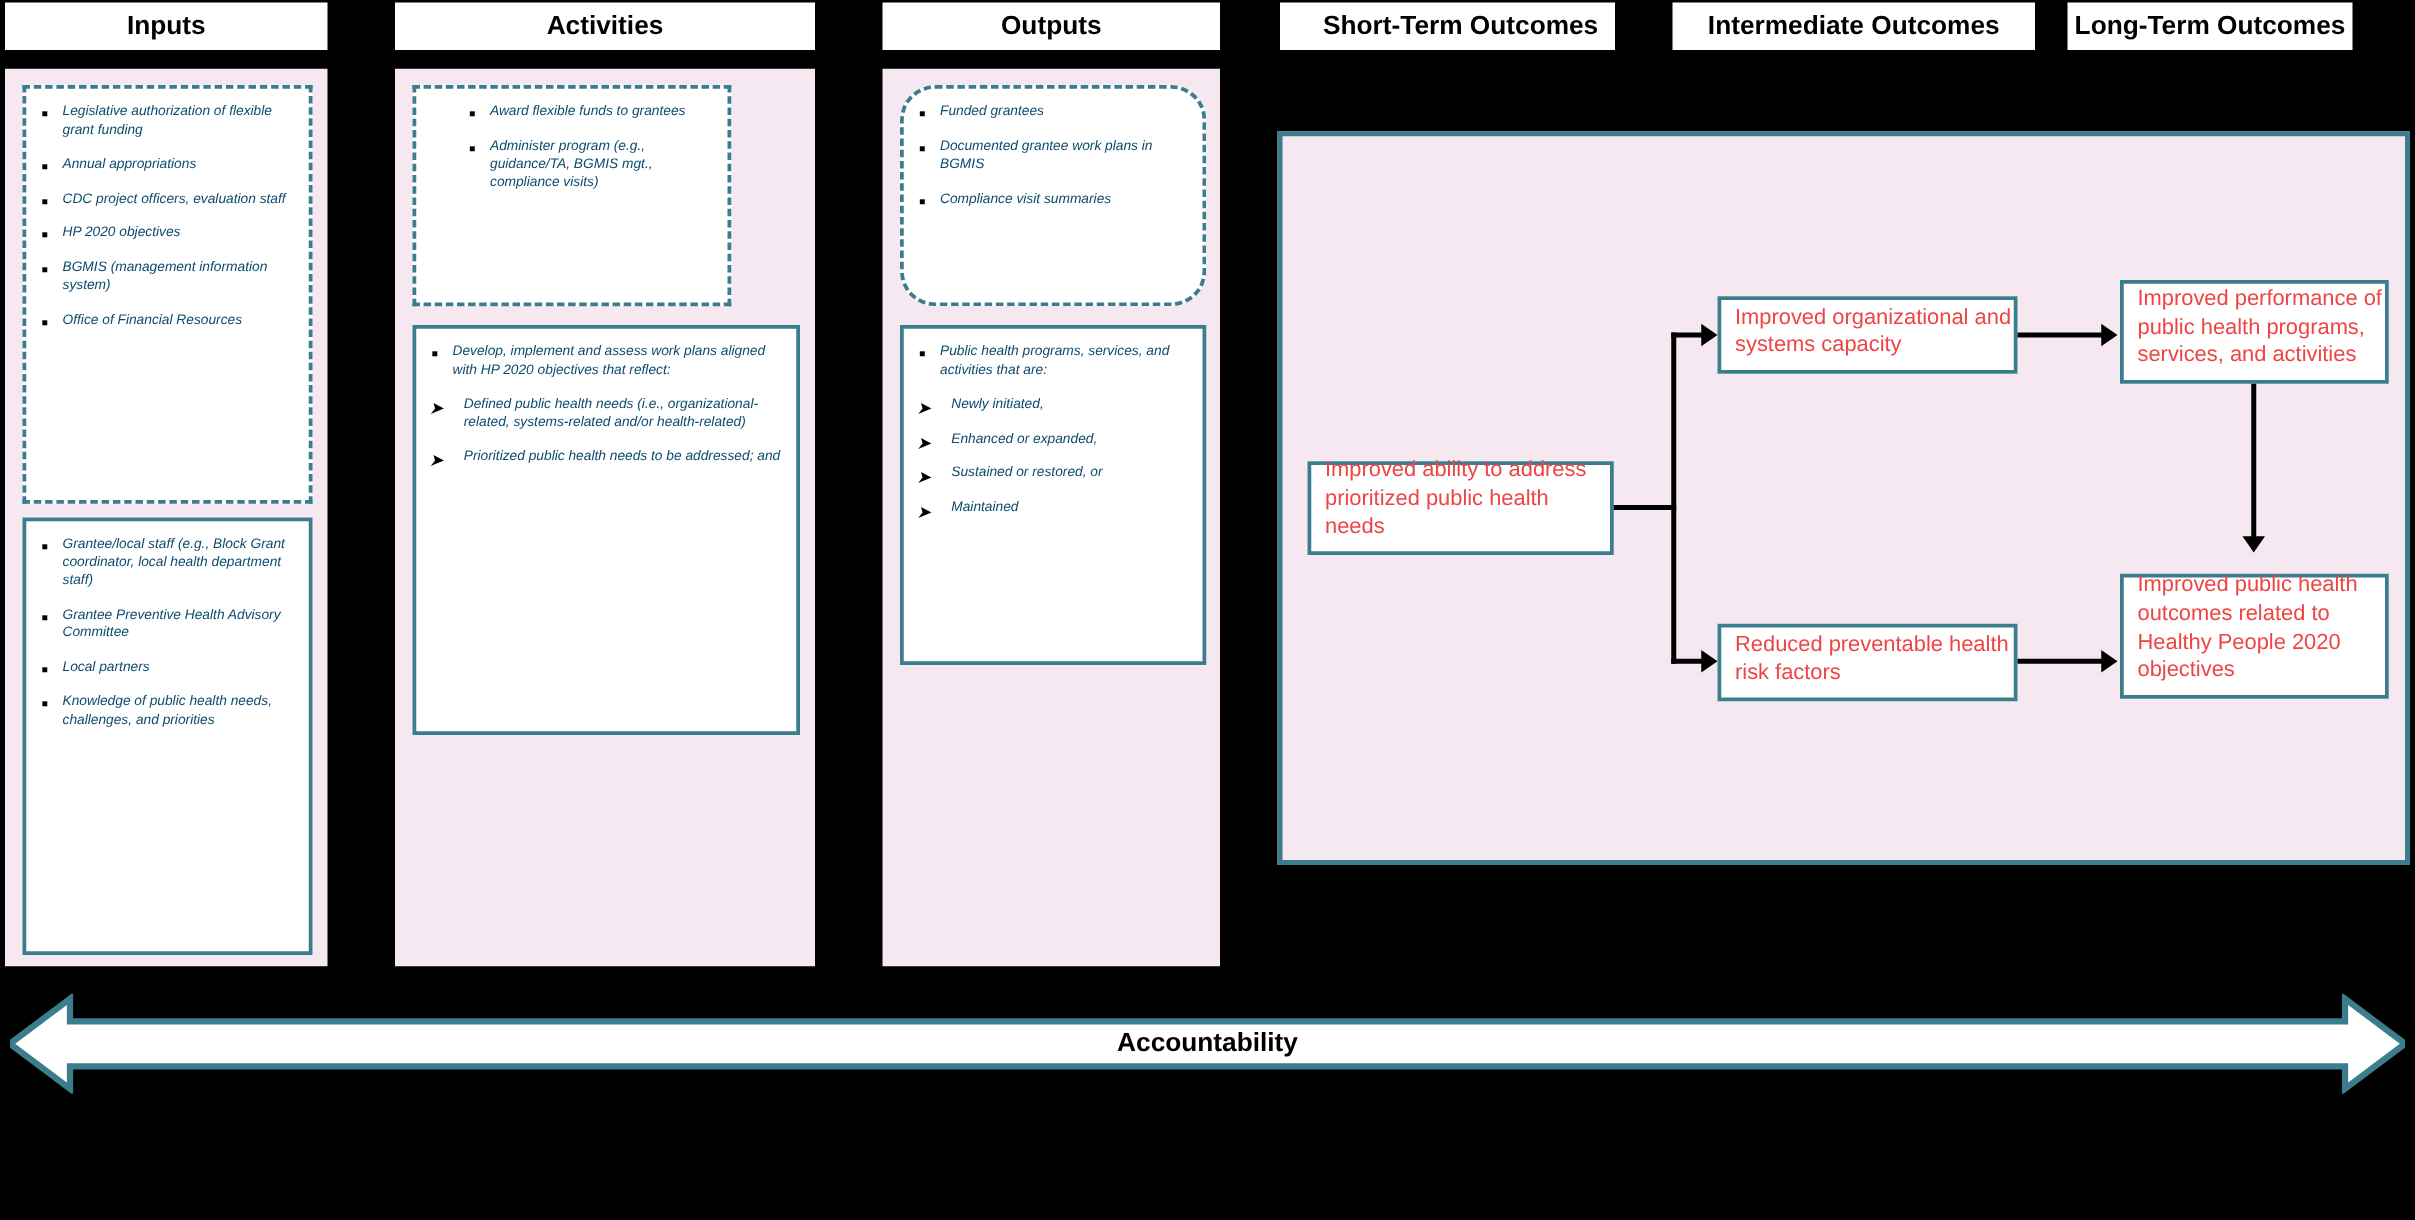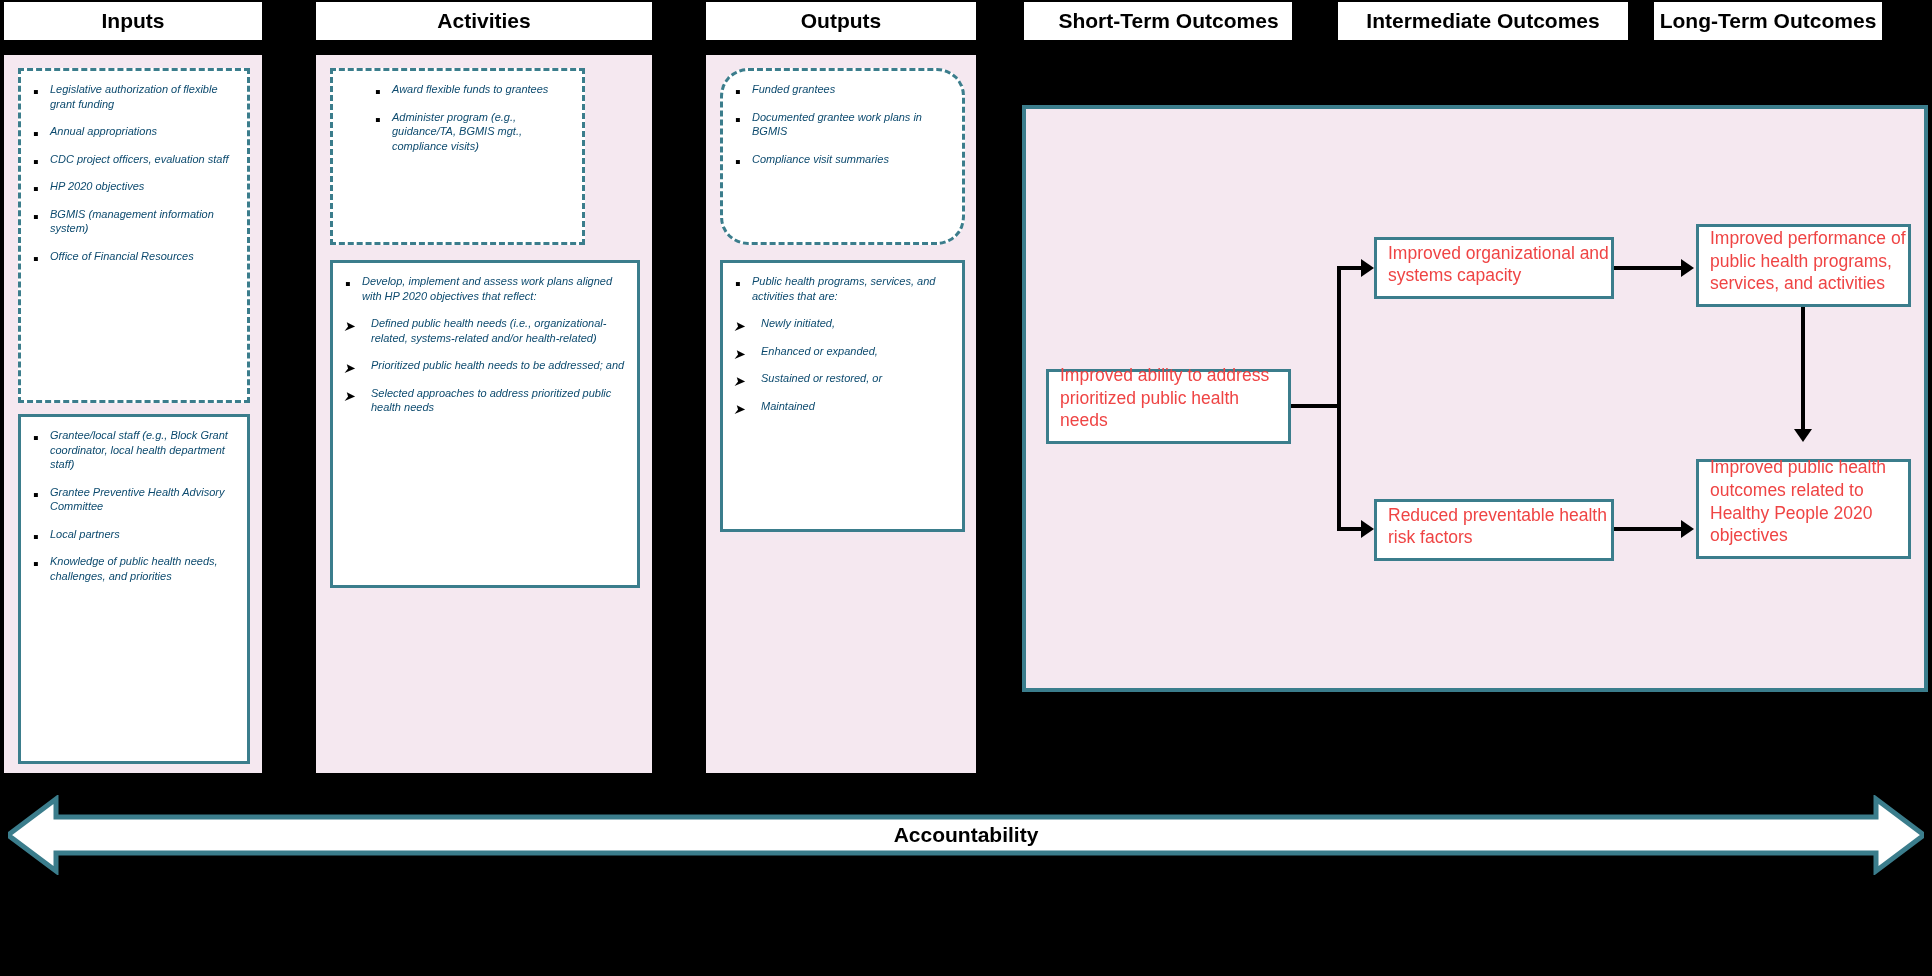--- a/index.html
+++ b/index.html
@@ -177,21 +177,20 @@
       <li class="sq">Award flexible funds to grantees</li>
       <li class="sq">Administer program (e.g., guidance/TA, BGMIS mgt., compliance visits)</li>
     </ul>
   </div>
 
   <div class="box grantee" style="left:330px; top:260px; width:310px; height:328px;">
     <ul class="bullets">
       <li class="sq">Develop, implement and assess work plans aligned with HP 2020 objectives that reflect:</li>
       <li class="arrow">Defined public health needs (i.e., organizational-related, systems-related and/or health-related)</li>
       <li class="arrow">Prioritized public health needs to be addressed; and</li>
-      <li class="arrow">Selected approaches to address prioritized public health needs</li>
     </ul>
   </div>
 
   <div class="col-panel" style="left:706px; top:55px; width:270px; height:718px;"></div>
 
   <div class="box cdc" style="left:720px; top:68px; width:245px; height:177px;border-radius:28px;">
     <ul class="bullets">
       <li class="sq">Funded grantees</li>
       <li class="sq">Documented grantee work plans in BGMIS</li>
       <li class="sq">Compliance visit summaries</li>

